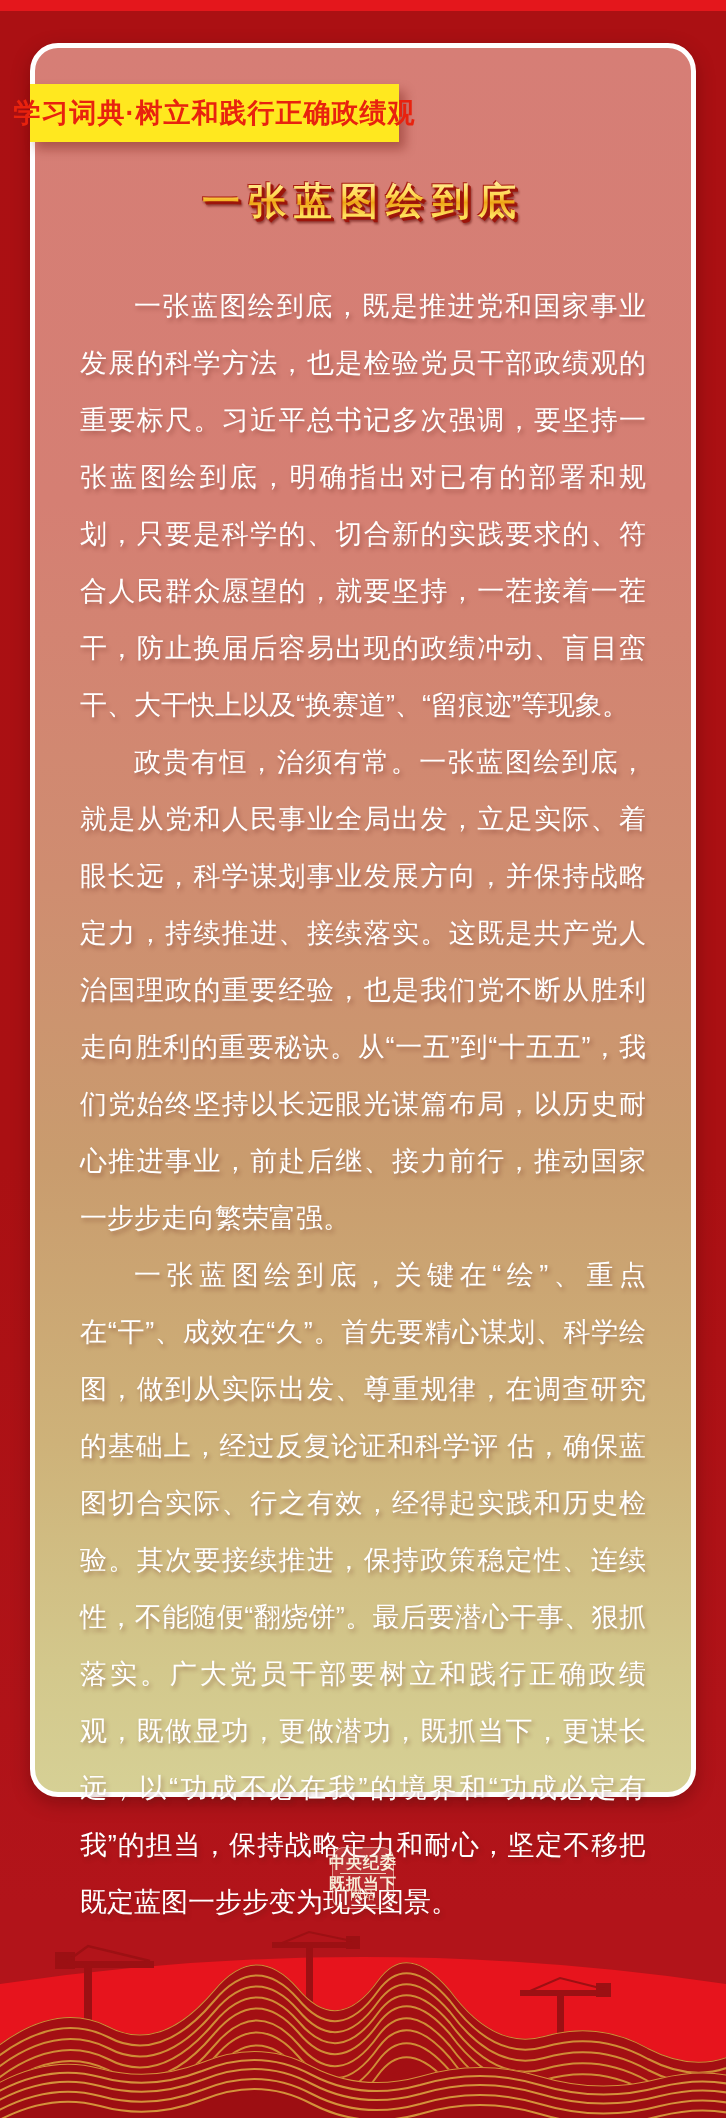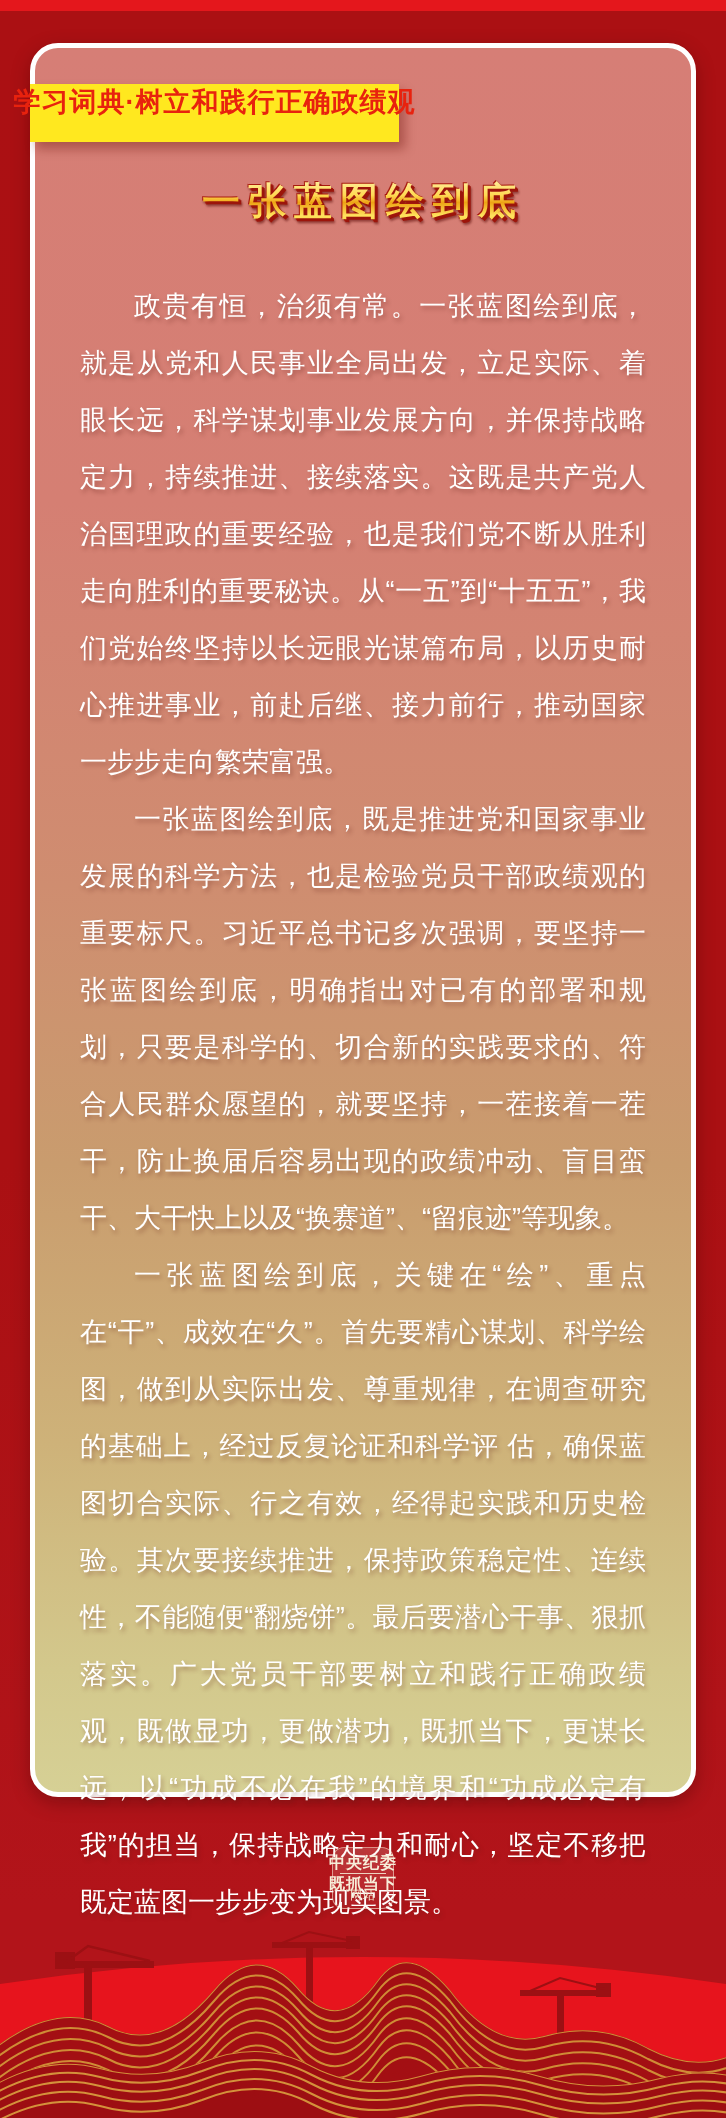--- a/index.html
+++ b/index.html
@@ -9,21 +9,21 @@
     background:linear-gradient(180deg,#e4171c 0px,#e4171c 11px,#ab1013 11px,#aa1013 55%,#b2141a 90%,#b2141a 100%);
   }
   .card{
     position:absolute;left:30px;top:43px;width:666px;height:1754px;box-sizing:border-box;
     border:5px solid #ffffff;border-radius:28px;
     background:linear-gradient(180deg,#d67e76 0%,#d57f73 26%,#cf8d70 48%,#c99c6e 64%,#ceb279 80%,#d3c88c 93%,#d6d095 100%);
     box-shadow:0 6px 18px rgba(60,5,5,0.35);
   }
   .banner{
     position:absolute;left:-5px;top:36px;width:369px;height:58px;background:#ffe81f;
-    display:flex;align-items:flex-start;justify-content:center;
+    display:flex;align-items:center;justify-content:center;
     box-shadow:6px 7px 10px rgba(105,15,8,0.38);
   }
   .banner-text{color:#e8220e;font-size:27px;font-weight:bold;letter-spacing:1px;white-space:nowrap;}
   .title{
     position:absolute;left:0;top:128px;width:100%;text-align:center;
     font-size:38px;font-weight:bold;letter-spacing:8px;
     background:linear-gradient(180deg,#fff3b0 0%,#ffd952 38%,#eda415 52%,#ffe25e 78%,#f7c92e 100%);
     -webkit-background-clip:text;background-clip:text;color:transparent;
     filter:drop-shadow(3px 3px 0 #9c150b) drop-shadow(-1px -1px 0 #a91a0e) drop-shadow(1px 2px 1px rgba(90,10,5,0.55));
   }
@@ -50,22 +50,22 @@
 <div class="page">
 
   <div class="card">
     <div class="banner">
       <span class="banner-text">学习词典·树立和践行正确政绩观</span>
     </div>
 
     <div class="title">一张蓝图绘到底</div>
 
     <div class="article">
+      <p>一张蓝图绘到底，既是推进党和国家事业发展的科学方法，也是检验党员干部政绩观的重要标尺。习近平总书记多次强调，要坚持一张蓝图绘到底，明确指出对已有的部署和规划，只要是科学的、切合新的实践要求的、符合人民群众愿望的，就要坚持，一茬接着一茬干，防止换届后容易出现的政绩冲动、盲目蛮干、大干快上以及“换赛道”、“留痕迹”等现象。</p>
       <p>政贵有恒，治须有常。一张蓝图绘到底，就是从党和人民事业全局出发，立足实际、着眼长远，科学谋划事业发展方向，并保持战略定力，持续推进、接续落实。这既是共产党人治国理政的重要经验，也是我们党不断从胜利走向胜利的重要秘诀。从“一五”到“十五五”，我们党始终坚持以长远眼光谋篇布局，以历史耐心推进事业，前赴后继、接力前行，推动国家一步步走向繁荣富强。</p>
-      <p>一张蓝图绘到底，既是推进党和国家事业发展的科学方法，也是检验党员干部政绩观的重要标尺。习近平总书记多次强调，要坚持一张蓝图绘到底，明确指出对已有的部署和规划，只要是科学的、切合新的实践要求的、符合人民群众愿望的，就要坚持，一茬接着一茬干，防止换届后容易出现的政绩冲动、盲目蛮干、大干快上以及“换赛道”、“留痕迹”等现象。</p>
       <p>一张蓝图绘到底，关键在“绘”、重点在“干”、成效在“久”。首先要精心谋划、科学绘图，做到从实际出发、尊重规律，在调查研究的基础上，经过反复论证和科学评 估，确保蓝图切合实际、行之有效，经得起实践和历史检验。其次要接续推进，保持政策稳定性、连续性，不能随便“翻烧饼”。最后要潜心干事、狠抓落实。广大党员干部要树立和践行正确政绩观，既做显功，更做潜功，既抓当下，更谋长远，以“功成不必在我”的境界和“功成必定有我”的担当，保持战略定力和耐心，坚定不移把既定蓝图一步步变为现实图景。</p>
     </div>
   </div>
 
   <div class="badge">
     <span class="badge-line">中央纪委</span>
     <span class="badge-divider"></span>
     <span class="badge-line">既抓当下</span>
     <span class="badge-site">网站</span>
   </div>

